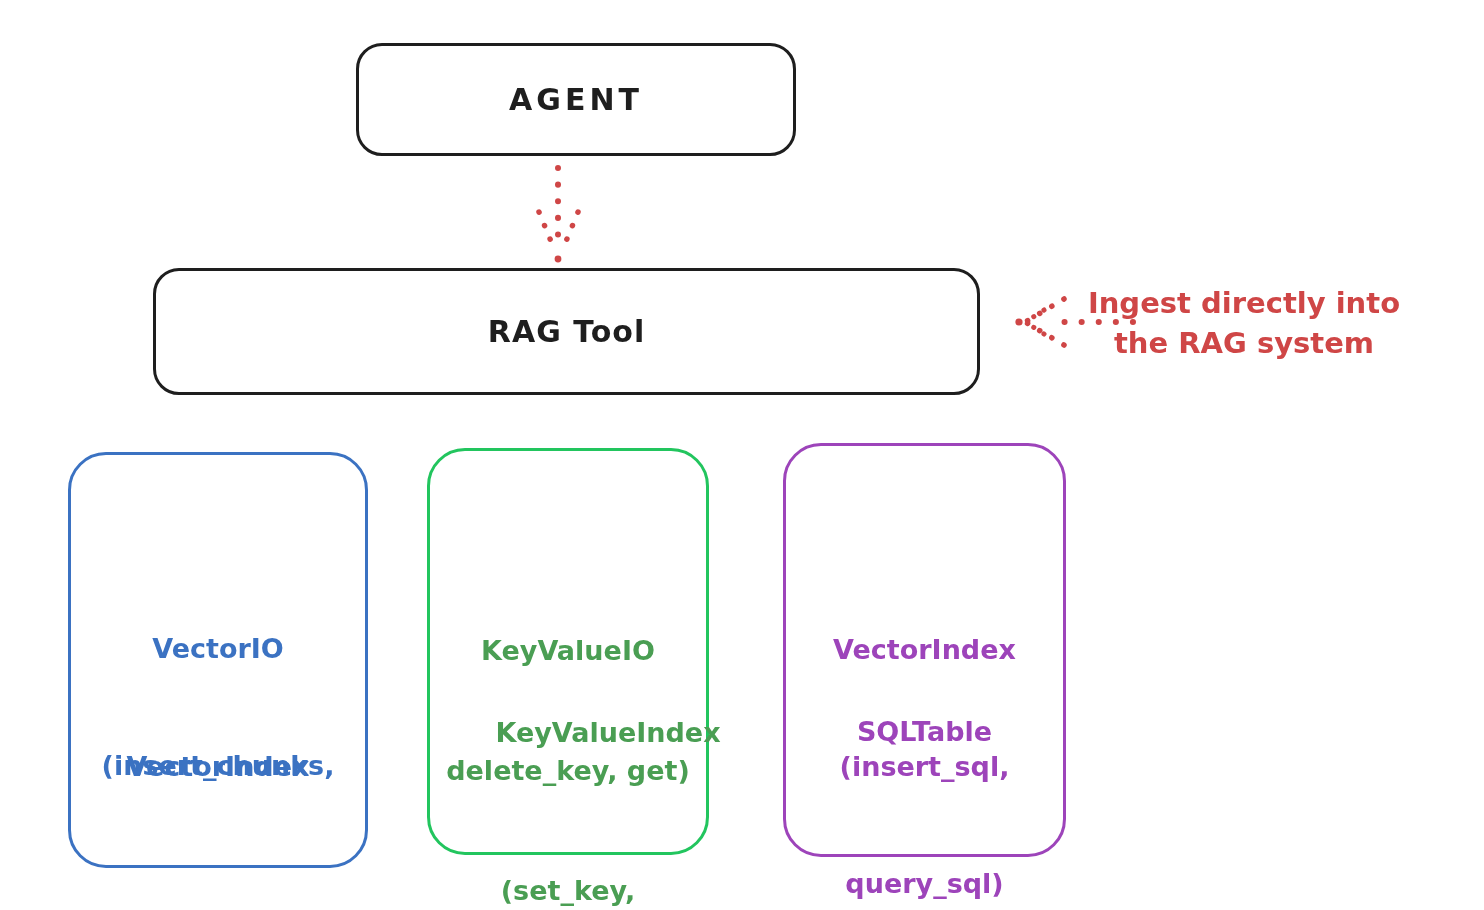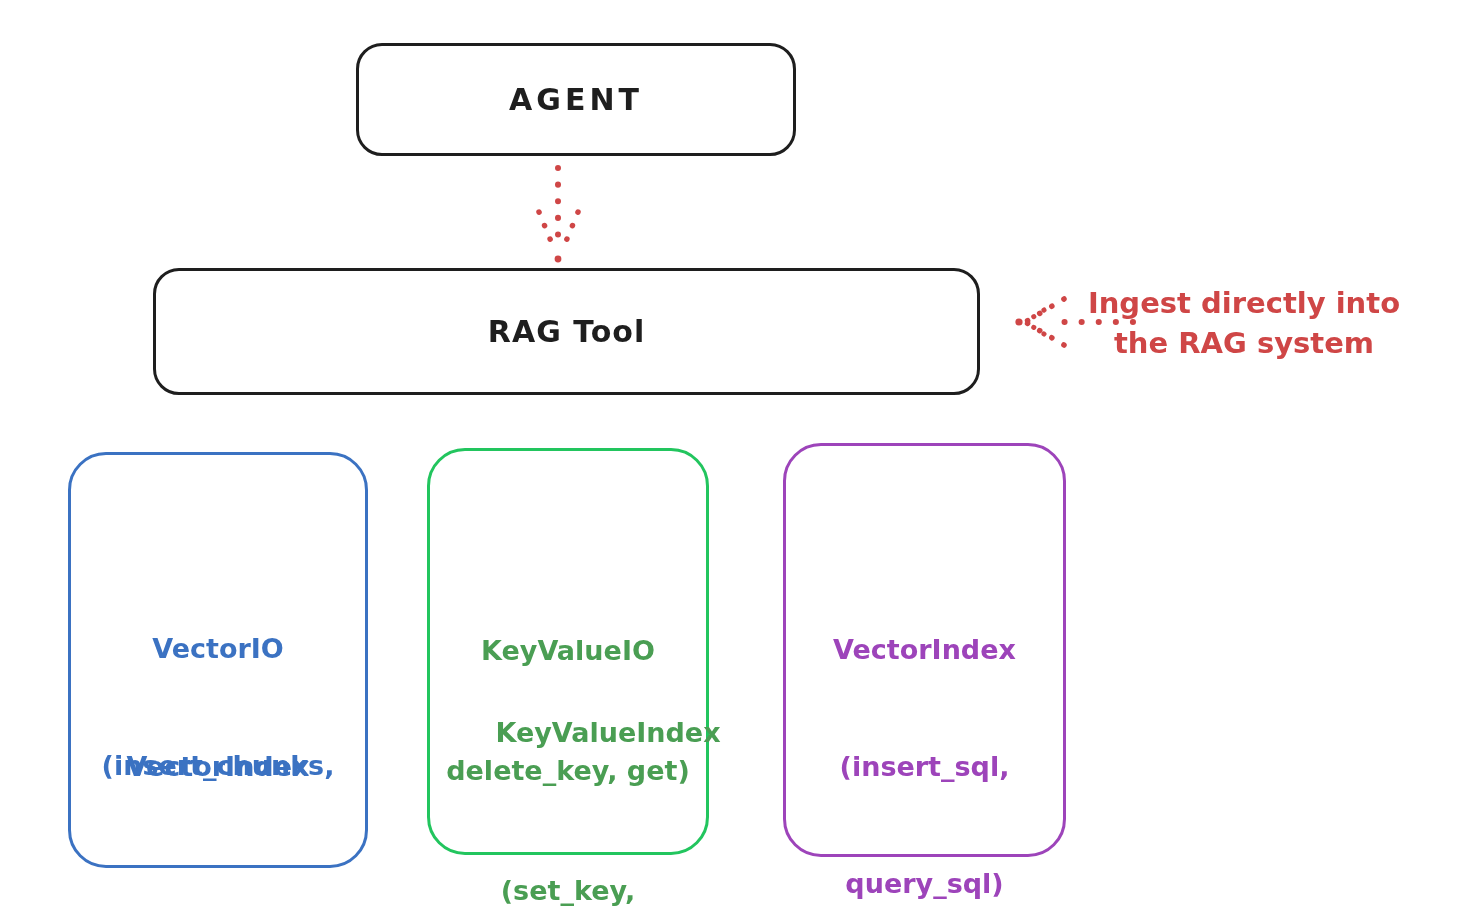--- a/index.html
+++ b/index.html
@@ -135,20 +135,21 @@
     </div>
     <div class="backend-text keyvalue-index">KeyValueIndex</div>
   </div>
 
   <div class="backend-box relational-box">
     <div class="backend-text relational-main">
       <div>VectorIndex</div>
       <div>(insert_sql,</div>
       <div>query_sql)</div>
     </div>
+    <div class="backend-text relational-index">SQLTable</div>
   </div>
 
   <svg class="arrow-overlay" viewBox="0 0 1484 910" xmlns="http://www.w3.org/2000/svg">
 
     <g>
       <path class="dotted-red" d="M558,168 L558,238" stroke-width="6" stroke-dasharray="0.1 16.5"></path>
       <path class="dotted-red" d="M539,212 L555,251" stroke-width="5.5" stroke-dasharray="0.1 14.5"></path>
       <path class="dotted-red" d="M578,212 L562,251" stroke-width="5.5" stroke-dasharray="0.1 14.5"></path>
       <circle class="dot-fill" cx="558" cy="259" r="3.4"></circle>
     </g>

